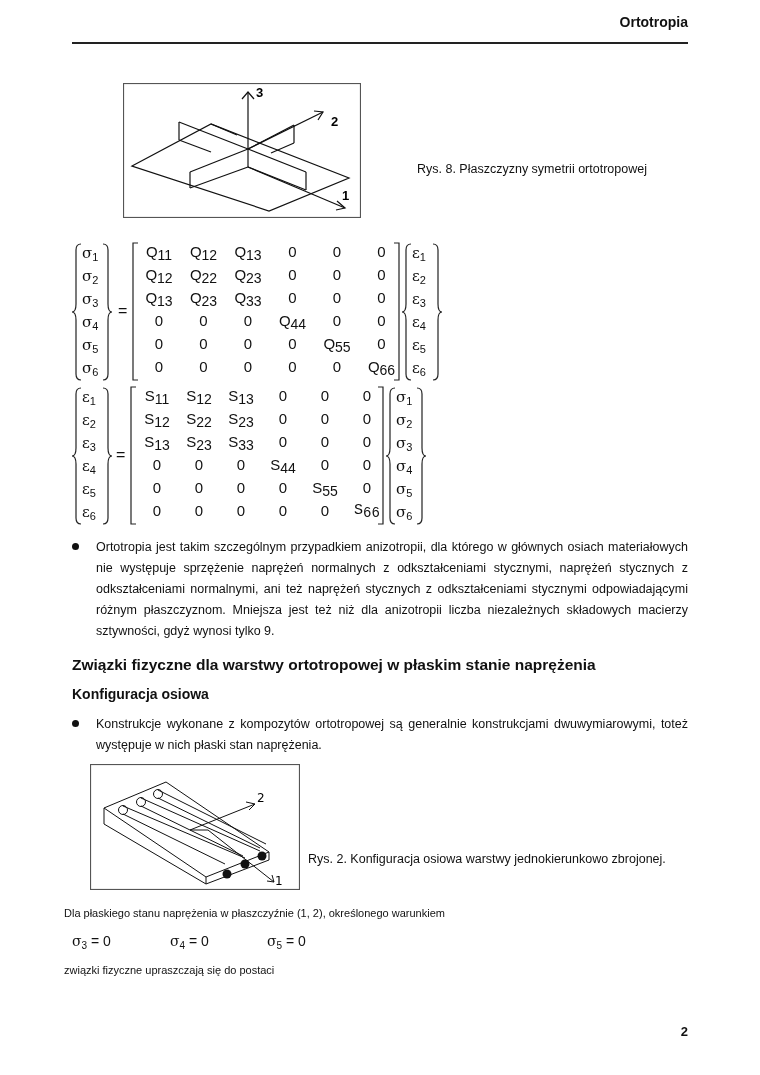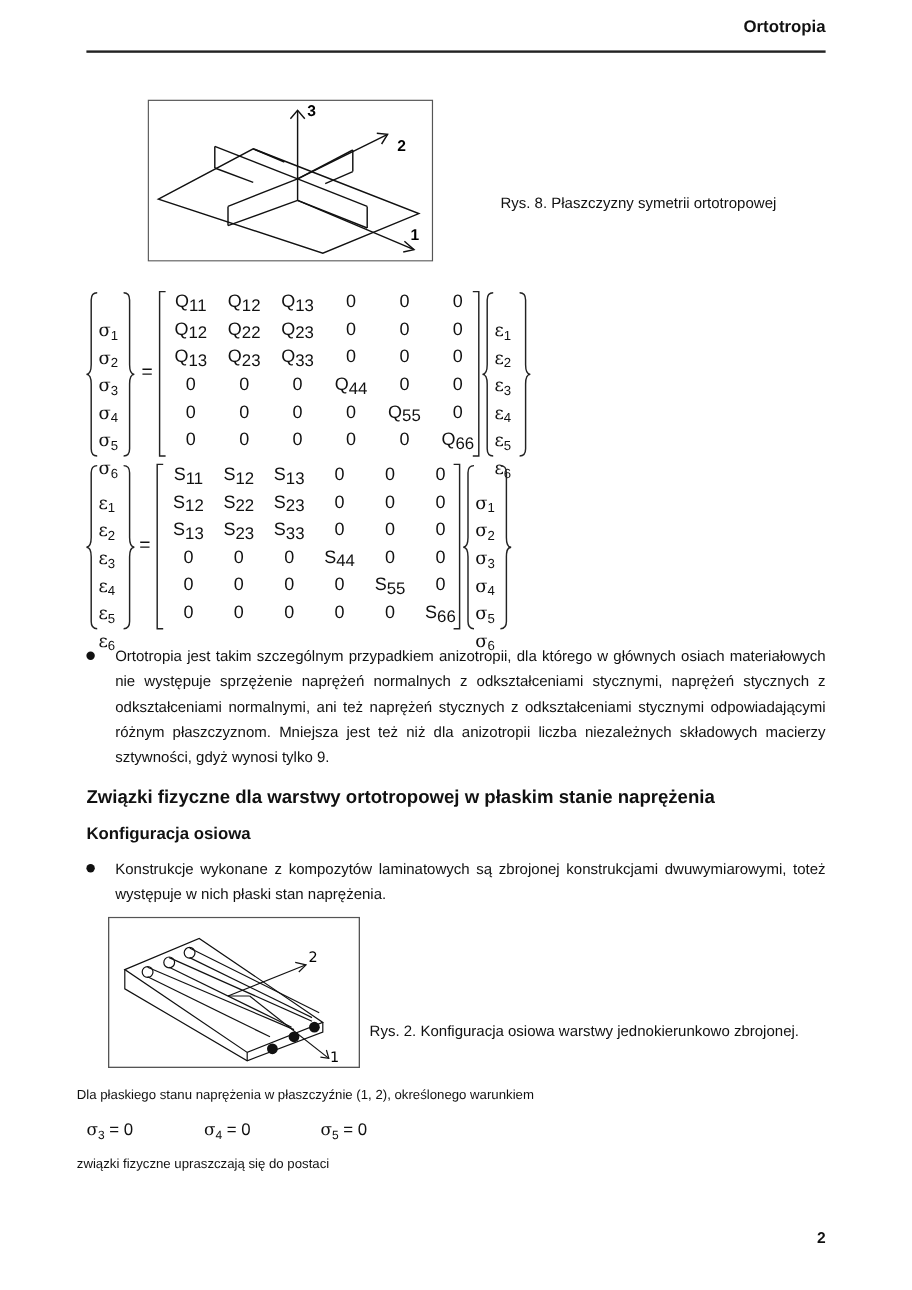--- a/index.html
+++ b/index.html
@@ -8,21 +8,21 @@
   .header-title { position: absolute; right: 72px; top: 14px; font-size: 14px; font-weight: bold; }
   .header-rule { position: absolute; left: 72px; width: 616px; top: 42px; height: 0; border-top: 2px solid #222; }
 
   .fig1 { position: absolute; left: 123px; top: 83px; width: 238px; height: 135px; }
   .fig1-caption { position: absolute; left: 417px; top: 162px; font-size: 12.5px; }
 
   .matrix { position: absolute; left: 72px; font-size: 15px; }
   .matrix svg { position: absolute; left: 0; top: 0; overflow: visible; }
   .cell { position: absolute; white-space: nowrap; text-align: center; width: 44px; }
   .cell sub { font-size: 14px; vertical-align: -3px; }
-  .vec { position: absolute; white-space: nowrap; font-family: "DejaVu Serif", serif; font-size: 15px; margin-top: 22px; }
+  .vec { position: absolute; white-space: nowrap; font-family: "DejaVu Serif", serif; font-size: 15px; }
   .vec sub { font-size: 11px; vertical-align: -3px; font-family: "Liberation Sans", sans-serif; }
   .eq { position: absolute; font-size: 16px; }
 
   .para { position: absolute; left: 96px; width: 592px; font-size: 12.5px; line-height: 21px; text-align: justify; }
   .bullet { position: absolute; left: 72px; width: 7px; height: 7px; background: #111; border-radius: 50%; }
   .h2 { position: absolute; left: 72px; top: 656px; font-size: 15.5px; font-weight: bold; }
   .h3 { position: absolute; left: 72px; top: 686px; font-size: 14px; font-weight: bold; }
 
   .fig2 { position: absolute; left: 90px; top: 764px; width: 210px; height: 126px; }
   .fig2-caption { position: absolute; left: 308px; top: 852px; font-size: 12.5px; }
@@ -187,31 +187,31 @@
     <div class="cell" style="left: 105px; top: 93px;"><span>0</span></div>
     <div class="cell" style="left: 147px; top: 93px;"><span>0</span></div>
     <div class="cell" style="left: 189px; top: 93px;"><span>0</span></div>
     <div class="cell" style="left: 231px; top: 93px;"><span>S</span><sub>55</sub></div>
     <div class="cell" style="left: 273px; top: 93px;"><span>0</span></div>
     <div class="cell" style="left: 63px; top: 116px;"><span>0</span></div>
     <div class="cell" style="left: 105px; top: 116px;"><span>0</span></div>
     <div class="cell" style="left: 147px; top: 116px;"><span>0</span></div>
     <div class="cell" style="left: 189px; top: 116px;"><span>0</span></div>
     <div class="cell" style="left: 231px; top: 116px;"><span>0</span></div>
-    <div class="cell" style="left: 273px; top: 116px;"><span>S</span><sub>66</sub></div>
+    <div class="cell" style="left: 273px; top: 116px; font-family: Liberation Mono, monospace;"><span>S</span><sub>66</sub></div>
   </div>
 
 <div class="bullet" style="top:543px;"></div>
 <div class="para" style="top:537px;">Ortotropia jest takim szczególnym przypadkiem anizotropii, dla którego w głównych osiach materiałowych nie występuje sprzężenie naprężeń normalnych z odkształceniami stycznymi, naprężeń stycznych z odkształceniami normalnymi, ani też naprężeń stycznych z odkształceniami stycznymi odpowiadającymi różnym płaszczyznom. Mniejsza jest też niż dla anizotropii liczba niezależnych składowych macierzy sztywności, gdyż wynosi tylko 9.</div>
 
 <div class="h2">Związki fizyczne dla warstwy ortotropowej w płaskim stanie naprężenia</div>
 <div class="h3">Konfiguracja osiowa</div>
 
 <div class="bullet" style="top:720px;"></div>
-<div class="para" style="top:714px;">Konstrukcje wykonane z kompozytów laminatowych są zbrojonej konstrukcjami dwuwymiarowymi, toteż występuje w nich płaski stan naprężenia.</div>
+<div class="para" style="top:714px;">Konstrukcje wykonane z kompozytów ortotropowej są generalnie konstrukcjami dwuwymiarowymi, toteż występuje w nich płaski stan naprężenia.</div>
 
 <div class="fig2">
   <svg width="210" height="126" viewBox="0 0 210 126">
     <rect x="0.5" y="0.5" width="209" height="125" fill="none" stroke="#555" stroke-width="1.2"></rect>
     <g fill="none" stroke="#111" stroke-width="1">
 
       <polygon points="14,44 76,18 179,88 116,113"></polygon>
 
       <polyline points="14,44 14,60 116,120 179,96 179,88"></polyline>
       <line x1="116" y1="113" x2="116" y2="120"></line>

